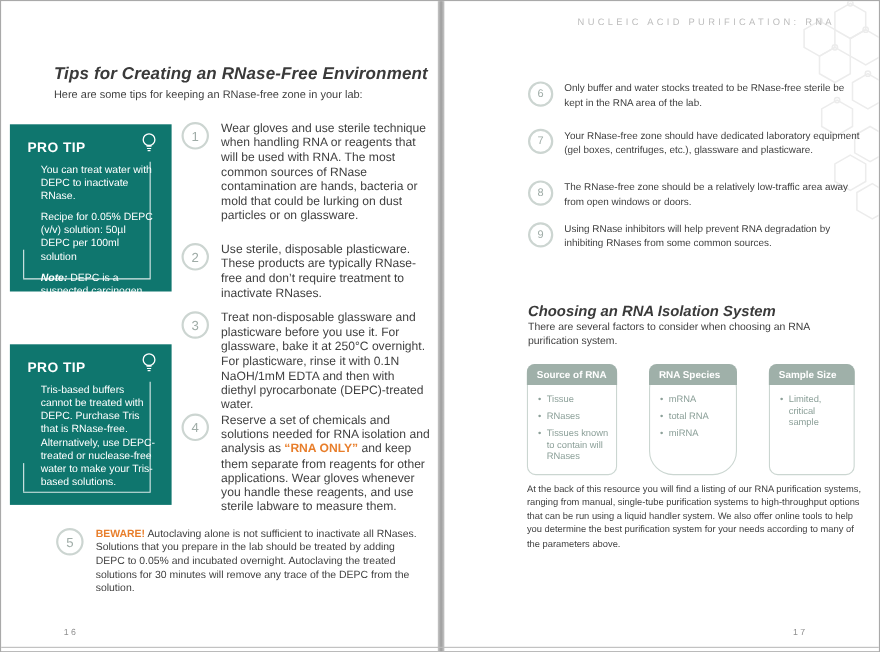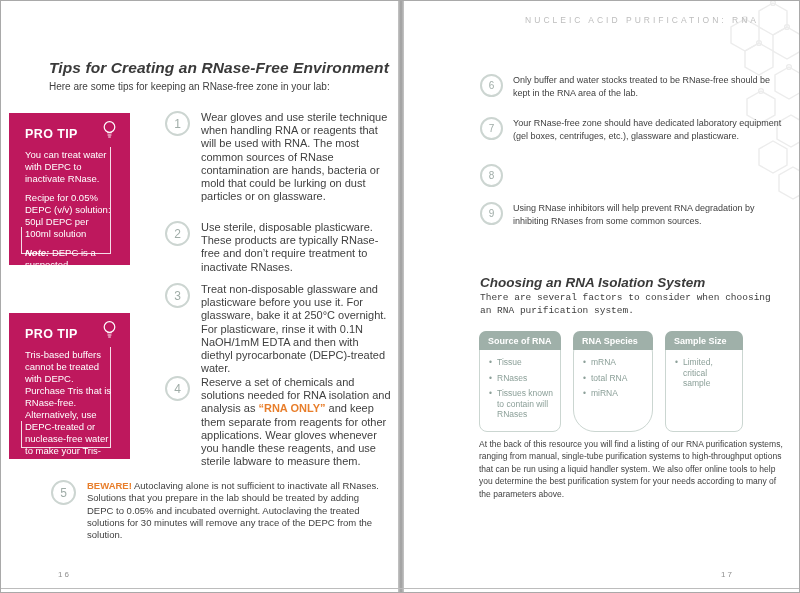--- a/index.html
+++ b/index.html
@@ -10,27 +10,27 @@
     background:linear-gradient(to right,#c6c6c6,#9e9e9e 50%,#c6c6c6);}
   .page-bottom-edge{position:absolute;left:0;top:587px;width:100%;height:1px;background:#bcbcbc;}
 
   .abs{position:absolute;}
 
   
   .doc-title{left:48px;top:48px;font-size:15.5px;font-weight:700;font-style:italic;
     color:#3a3a3a;letter-spacing:.1px;}
   .doc-intro{left:48px;top:80px;font-size:10px;color:#3f3f3f;}
 
-  .protip{left:8px;width:121px;background:#be185d;color:#ffffff;box-sizing:border-box;
+  .protip{left:8px;width:147px;background:#0f766e;color:#ffffff;box-sizing:border-box;
     padding:14px 14px 12px 16px;}
   .protip-1{top:112px;height:152px;}
   .protip-2{top:312px;height:146px;}
   .protip h3{margin:0 0 8px 0;font-size:12.5px;font-weight:700;letter-spacing:.4px;
     position:relative;z-index:2;}
-  .protip p{margin:0 0 7px 0;font-size:9.5px;line-height:12px;position:relative;z-index:2;}
+  .protip p{margin:0 0 7px 12px;font-size:9.5px;line-height:12px;position:relative;z-index:2;}
   .note-label{font-weight:700;font-style:italic;}
   .tip-frame{position:absolute;left:12px;right:19px;top:34px;bottom:11px;
     border-right:1px solid rgba(255,255,255,.85);
     border-bottom:1px solid rgba(255,255,255,.85);z-index:1;}
   .tip-frame::before{content:"";position:absolute;left:0;bottom:0;width:1px;height:26px;
     background:rgba(255,255,255,.85);}
   .bulb{position:absolute;right:12px;top:7px;z-index:3;}
 
   .num-item{display:flex;align-items:flex-start;}
   .num-circle{flex:none;display:flex;align-items:center;justify-content:center;
@@ -59,23 +59,23 @@
 
   .r-item .num-circle{width:19px;height:19px;font-size:10px;margin-right:10px;}
   .r-item p{font-size:9px;line-height:12.6px;width:272px;color:#3f3f3f;}
   .item-6{left:479px;top:73px;}
   .item-7{left:479px;top:116px;}
   .item-8{left:479px;top:163px;}
   .item-9{left:479px;top:201px;}
 
   .section-title{left:479px;top:263px;font-size:13.5px;font-weight:700;font-style:italic;
     color:#3a3a3a;}
-  .section-intro{left:479px;top:291px;width:300px;font-size:9.5px;line-height:12.5px;font-family:Liberation Mono, monospace;}
-
-  .cards{left:478px;top:330px;display:flex;gap:12px;align-items:stretch;justify-content:space-between;}
+  .section-intro{left:479px;top:291px;width:300px;font-size:9.5px;line-height:12.5px;}
+
+  .cards{left:478px;top:330px;display:flex;gap:29px;align-items:stretch;justify-content:space-between;}
   .card{border:1px solid #cbd6d1;border-radius:8px;background:#fff;min-height:97px;
     box-sizing:border-box;}
   .card-1{width:82px;}
   .card-2{width:80px;border-radius:22px;}
   .card-3{width:78px;}
   .card-head{background:#9fb0a9;color:#fff;font-size:9px;font-weight:700;
     padding:5px 8px 4px 9px;border-radius:7px 7px 0 0;margin:-1px -1px 0 -1px;}
   .card ul{list-style:none;margin:7px 0 0 0;padding:0 6px 6px 9px;}
   .card li{position:relative;padding-left:8px;font-size:8.5px;line-height:10.5px;
     color:#8ca099;margin-bottom:5px;}
@@ -171,28 +171,29 @@
           <circle cx="40" cy="90" r="2.4"></circle>
             <circle cx="68" cy="66" r="2.4"></circle>
         </g>
       </svg>
     </span>
 
     <div class="abs running-head">NUCLEIC ACID PURIFICATION: RNA</div>
 
     <div class="abs num-item r-item item-6">
       <span class="num-circle">6</span>
-      <p>Only buffer and water stocks treated to be RNase-free should be kept in the RNA area of the lab.</p>
+      <p>Only buffer and water stocks treated to be RNase-free sterile be kept in the RNA area of the lab.</p>
     </div>
     <div class="abs num-item r-item item-7">
       <span class="num-circle">7</span>
       <p>Your RNase-free zone should have dedicated laboratory equipment (gel boxes, centrifuges, etc.), glassware and plasticware.</p>
     </div>
     <div class="abs num-item r-item item-8">
       <span class="num-circle">8</span>
+      <p>The RNase-free zone should be a relatively low-traffic area away from open windows or doors.</p>
     </div>
     <div class="abs num-item r-item item-9">
       <span class="num-circle">9</span>
       <p>Using RNase inhibitors will help prevent RNA degradation by inhibiting RNases from some common sources.</p>
     </div>
 
     <h2 class="abs section-title">Choosing an RNA Isolation System</h2>
 
     <div class="abs section-intro">There are several factors to consider when choosing an RNA purification system.</div>
 

